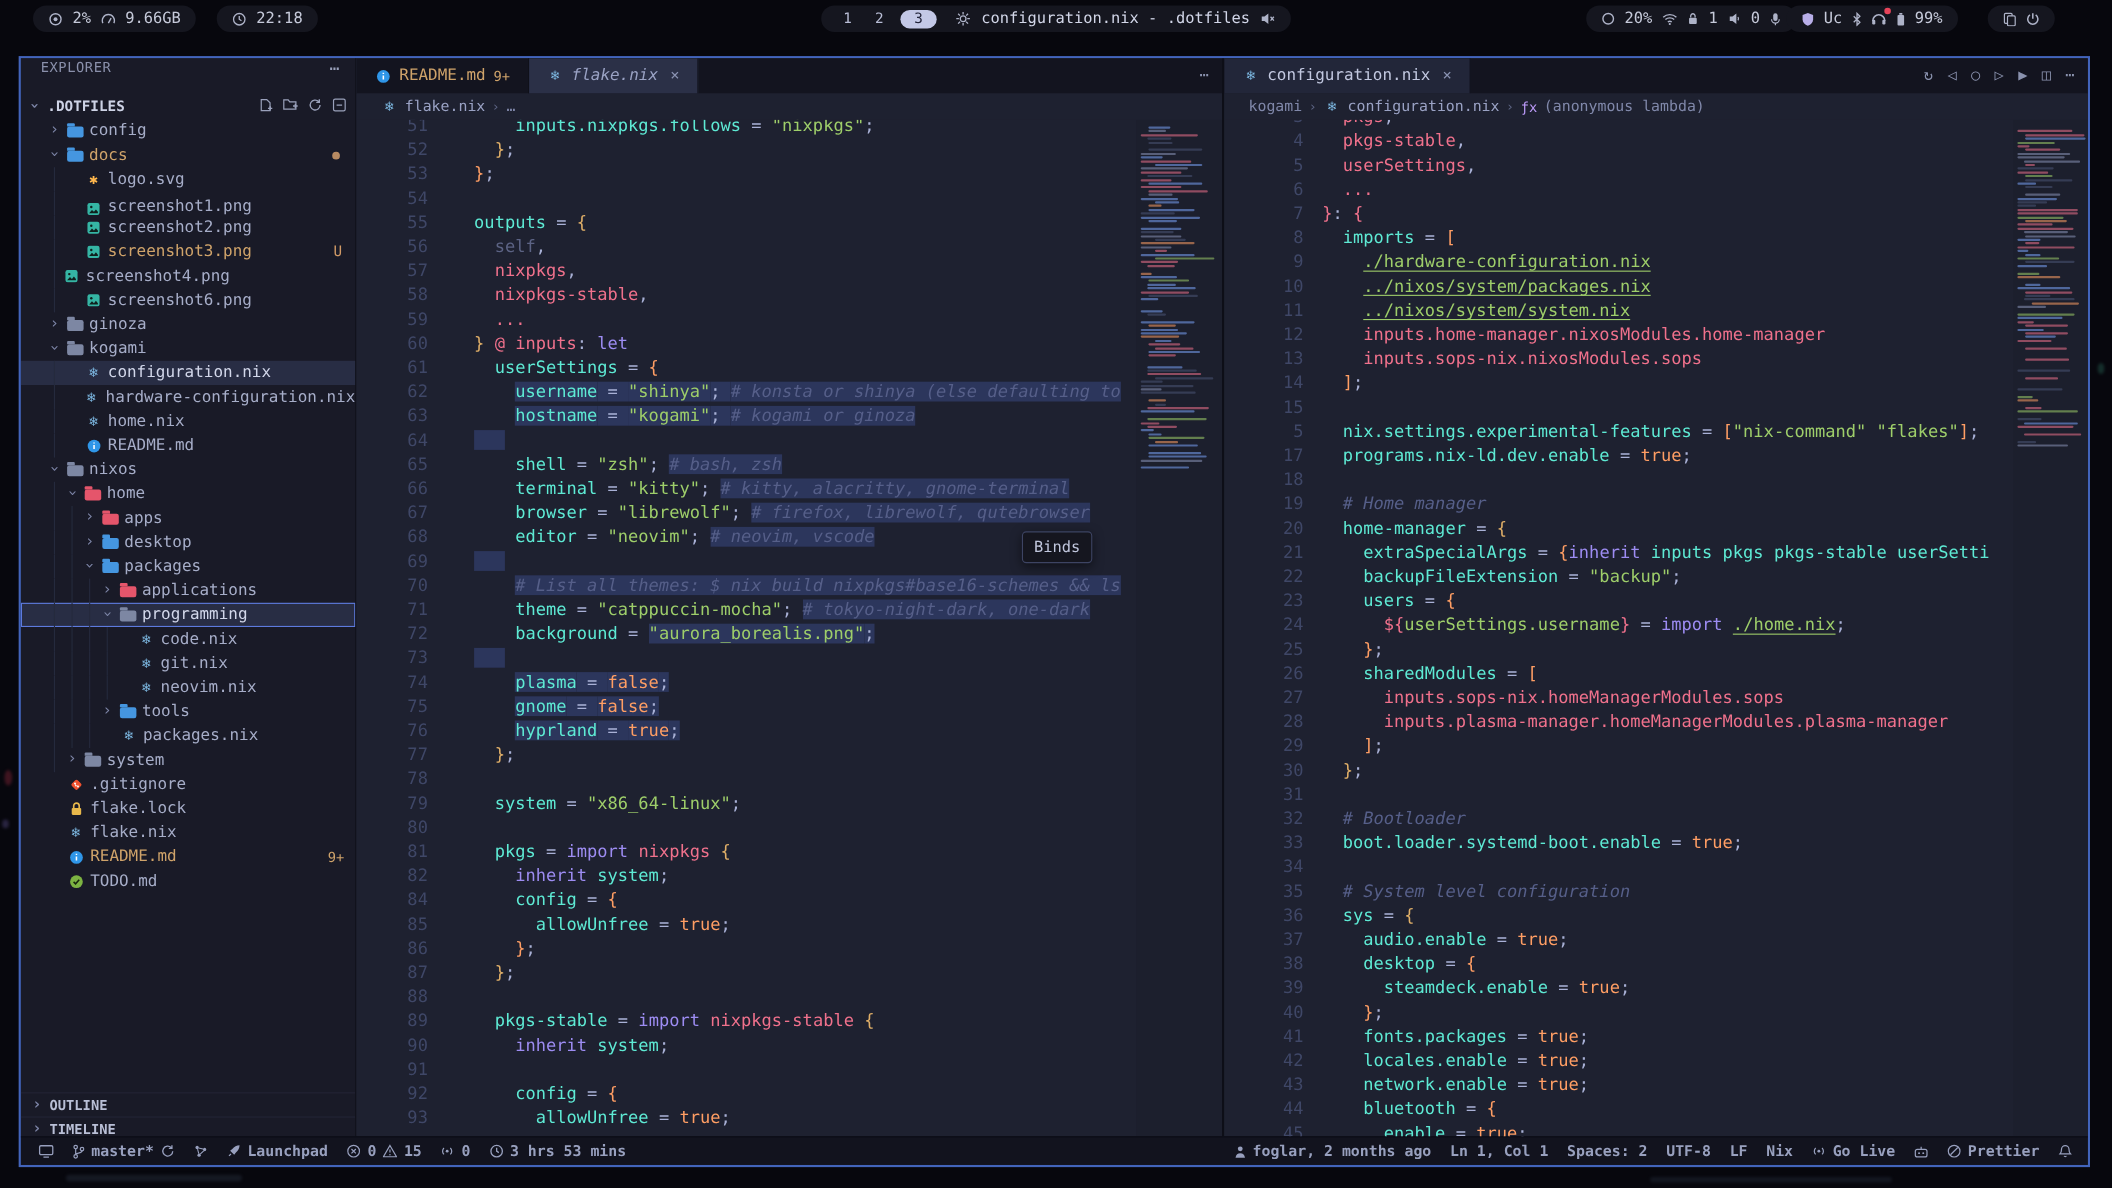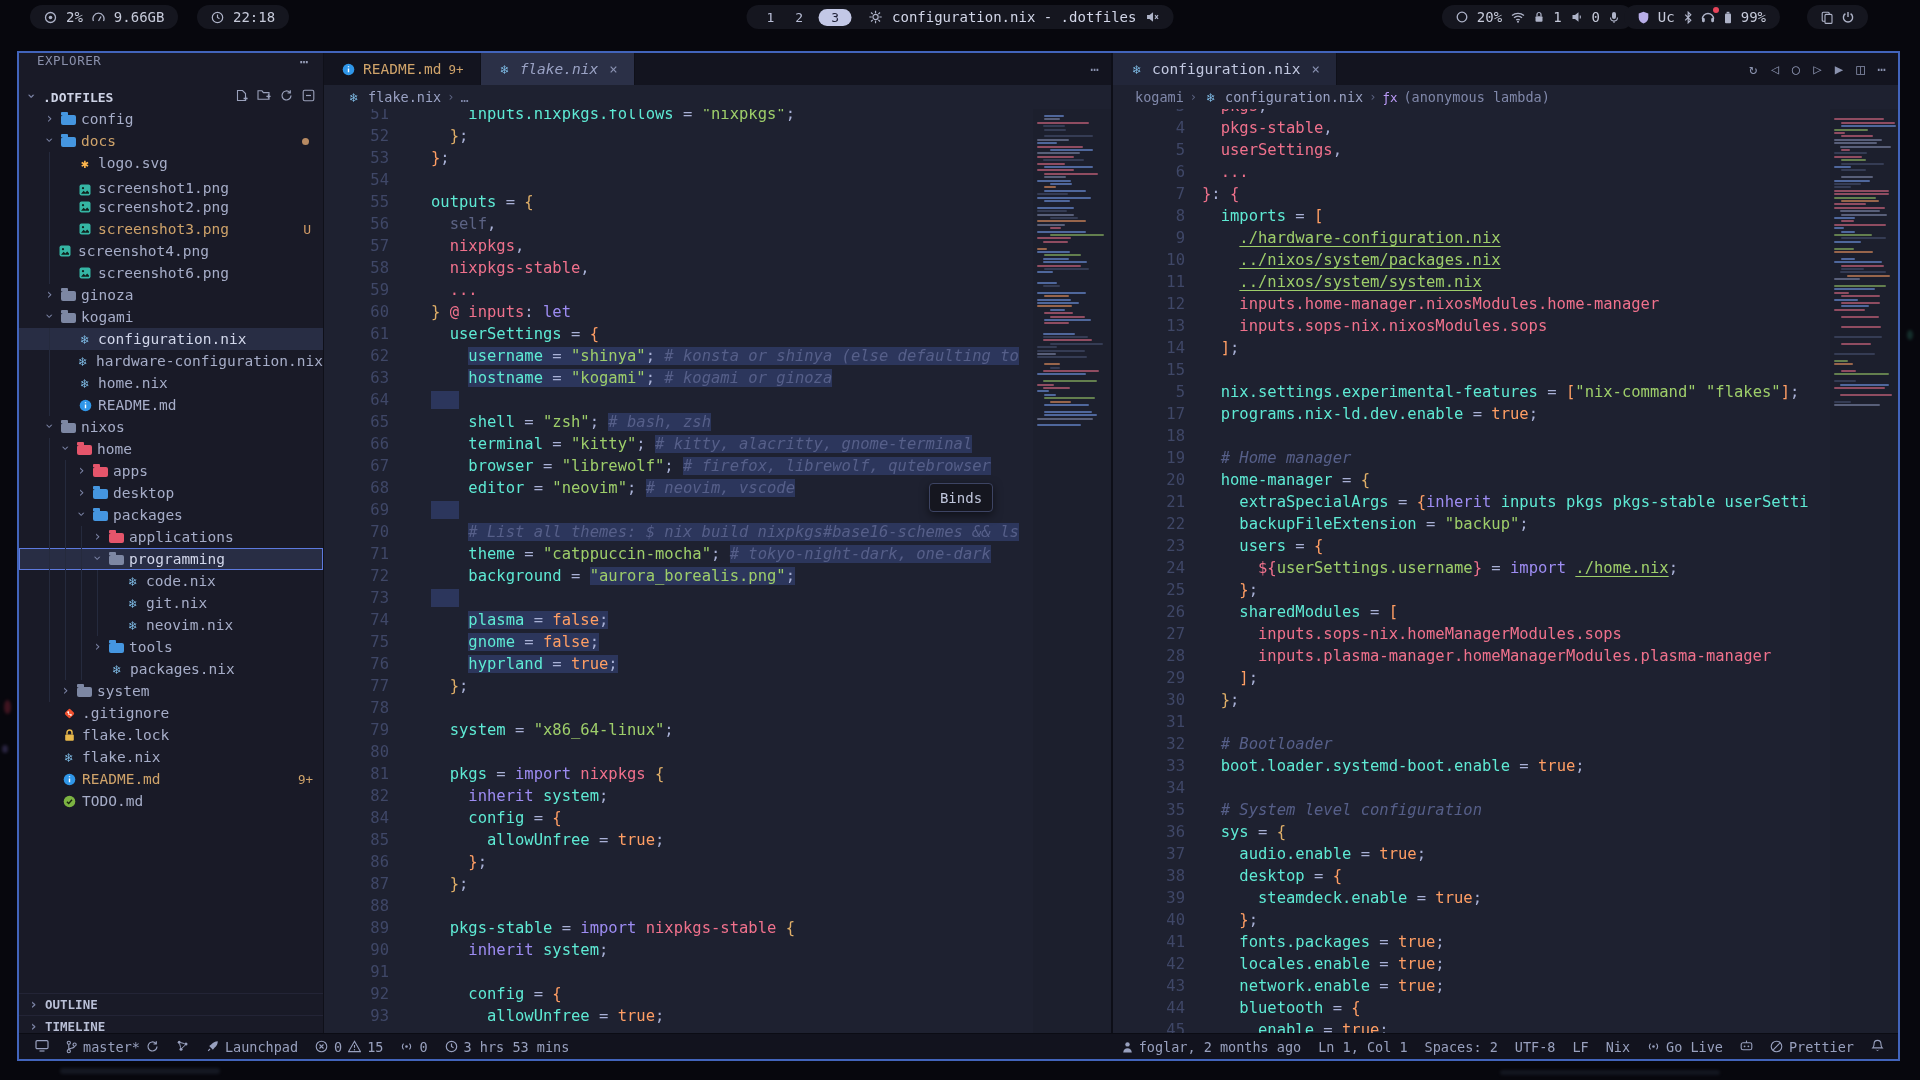--- a/index.html
+++ b/index.html
@@ -86,21 +86,21 @@
   .und { text-decoration:underline; text-underline-offset:3px; }
   .minimap { position:absolute; top:56px; bottom:0; right:0; background:#1c1f2d; }
   .eg-left .minimap { width:78px; } .eg-right .minimap { width:68px; }
   .binds { position:absolute; left:605px; top:430px; width:64px; height:29px; background:#15161f; border:1px solid #3d4463;
            border-radius:4px; color:#c0c6dc; font-size:14px; display:flex; align-items:center; justify-content:center;
            z-index:5; box-shadow:0 3px 10px rgba(0,0,0,.5); }
 
   
   .statusbar { position:absolute; left:0; right:0; bottom:0; height:26px; background:#12131e; border-top:1px solid #0b0c14;
                display:flex; align-items:center; font-size:13.5px; color:#98a0be; padding:0 14px 0 16px; }
-  .sb-left, .sb-right { display:flex; align-items:flex-start; gap:17px; }
+  .sb-left, .sb-right { display:flex; align-items:center; gap:17px;font-weight:bold; }
   .sb-right { margin-left:auto; }
   .sitem { display:flex; align-items:center; gap:6px; white-space:nowrap; }
   .sitem svg { display:block; }
 </style>
 </head>
 <body>
 
 <div class="speck" style="left:4px;top:700px;width:7px;height:14px;background:#6e2030;opacity:.55"></div>
 <div class="speck" style="left:2px;top:745px;width:6px;height:8px;background:#53487f;opacity:.45"></div>
 <div class="speck" style="left:1907px;top:330px;width:6px;height:10px;background:#2a6a5a;opacity:.4"></div>

